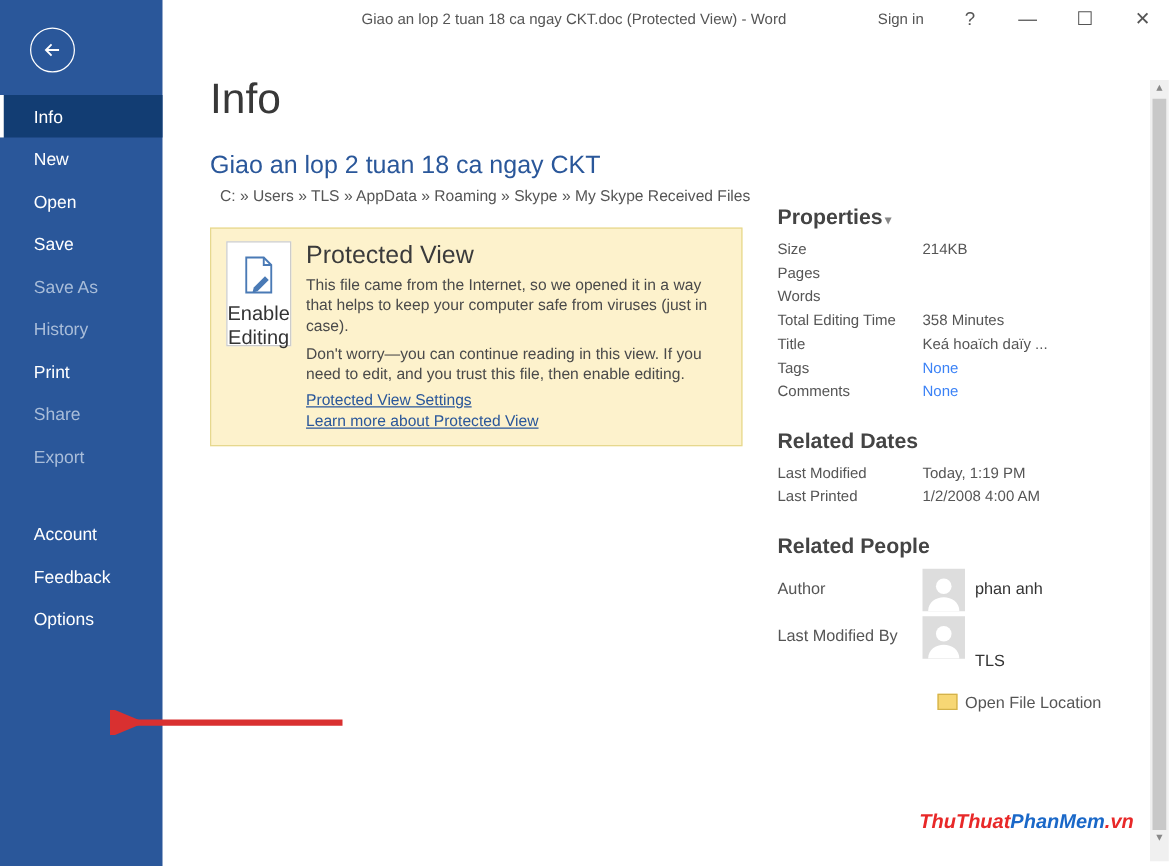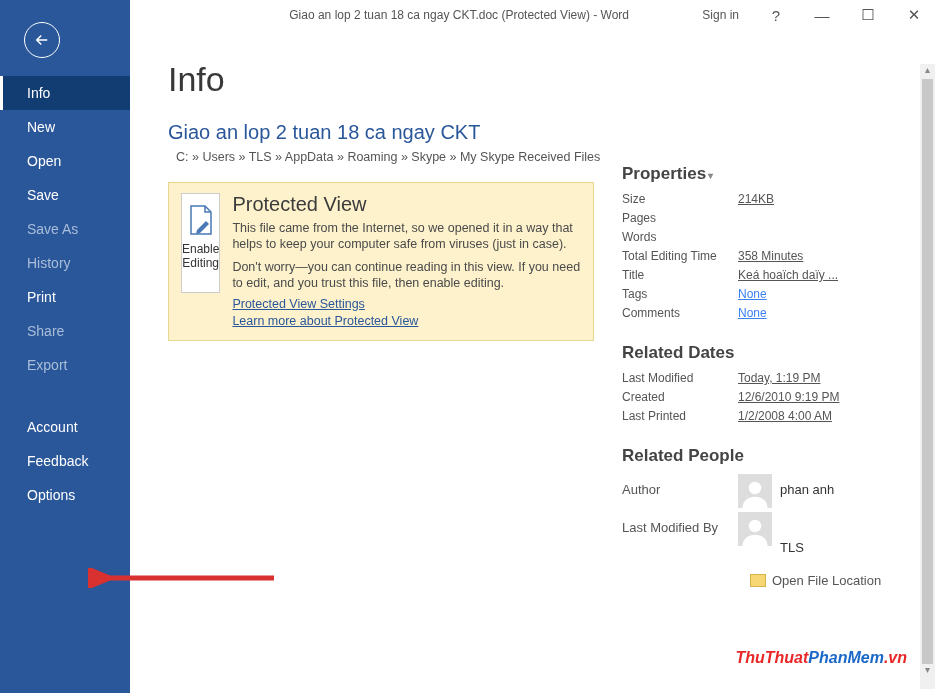--- a/index.html
+++ b/index.html
@@ -69,44 +69,44 @@
   .breadcrumb { font-size: 12.5px; color: #555; margin-bottom: 18px; padding-left: 8px;}
   .pv-box {
     background: #fdf2cc;
     border: 1px solid #e6d88e;
     width: 426px;
     padding: 10px 12px 12px 12px;
     display: flex;
     gap: 12px;
   }
   .enable-btn {
-    width: 72px; height: 100px;
+    width: 72px; height: 84px;
     background: #fff;
     border: 1px solid #ccc;
     text-align: center;
-    font-size: 12px;
+    font-size: 16px;
     color: #333;
     padding-top: 10px;
     line-height: 1.2;
   }
   .enable-btn svg { display: block; margin: 0 auto 6px;}
   .pv-text h2 { font-size: 20px; font-weight: 400; color: #3b3b3b; margin-bottom: 4px;}
   .pv-text p { font-size: 12.5px; color: #4a4a4a; margin-bottom: 6px; line-height: 1.3;}
   .pv-text a { color: #2a579a; text-decoration: underline; font-size: 12.5px; display: block; margin-top: 3px;}
   .right-col {
     position: absolute;
     left: 492px; top: 134px;
     width: 260px;
     font-size: 13px;
   }
   .sect-title { font-size: 17px; color: #444; margin-bottom: 8px; font-weight: 700;}
   .sect-title .drop { font-size: 10px; color: #888; margin-left:2px;}
   .prop-row { display: flex; margin-bottom: 5px; font-size: 12px;}
   .prop-row .k { width: 116px; color: #555;}
-  .prop-row .v { color: #555; text-decoration: underline;}
+  .prop-row .v { color: #555;}
   .prop-row .v.dim { color: #3b82f6;}
   .sect-gap { height: 18px;}
   .person-row { display: flex; align-items: flex-start; margin-bottom: 4px;}
   .person-row .k { width: 116px; color: #555; padding-top: 8px;}
   .avatar { width: 34px; height: 34px; background: #ddd; display:flex; align-items:flex-end; justify-content:center; overflow:hidden;}
   .avatar svg { width: 30px; height: 30px;}
   .ofl { display: flex; align-items: center; gap: 6px; margin-top: 18px; margin-left: 116px; font-size: 13px; color: #555; padding-left: 12px;}
   .folder-icon { width: 16px; height: 13px; background: #f7d774; border: 1px solid #d4b24a; display:inline-block;}
   .watermark {
     position: absolute; bottom: 26px; right: 30px;
@@ -211,24 +211,20 @@
         <span class="v dim">None</span>
       </div>
 
     <div class="sect-gap"></div>
     <div class="sect-title">Related Dates</div>
     <div class="prop-row">
         <span class="k">Last Modified</span>
         <span class="v">Today, 1:19 PM</span>
       </div>
     <div class="prop-row">
-        <span class="k">Created</span>
-        <span class="v">12/6/2010 9:19 PM</span>
-      </div>
-    <div class="prop-row">
         <span class="k">Last Printed</span>
         <span class="v">1/2/2008 4:00 AM</span>
       </div>
 
     <div class="sect-gap"></div>
     <div class="sect-title">Related People</div>
     <div class="person-row">
       <span class="k">Author</span>
       <span class="avatar">
           <svg viewBox="0 0 24 24" fill="#fff">

